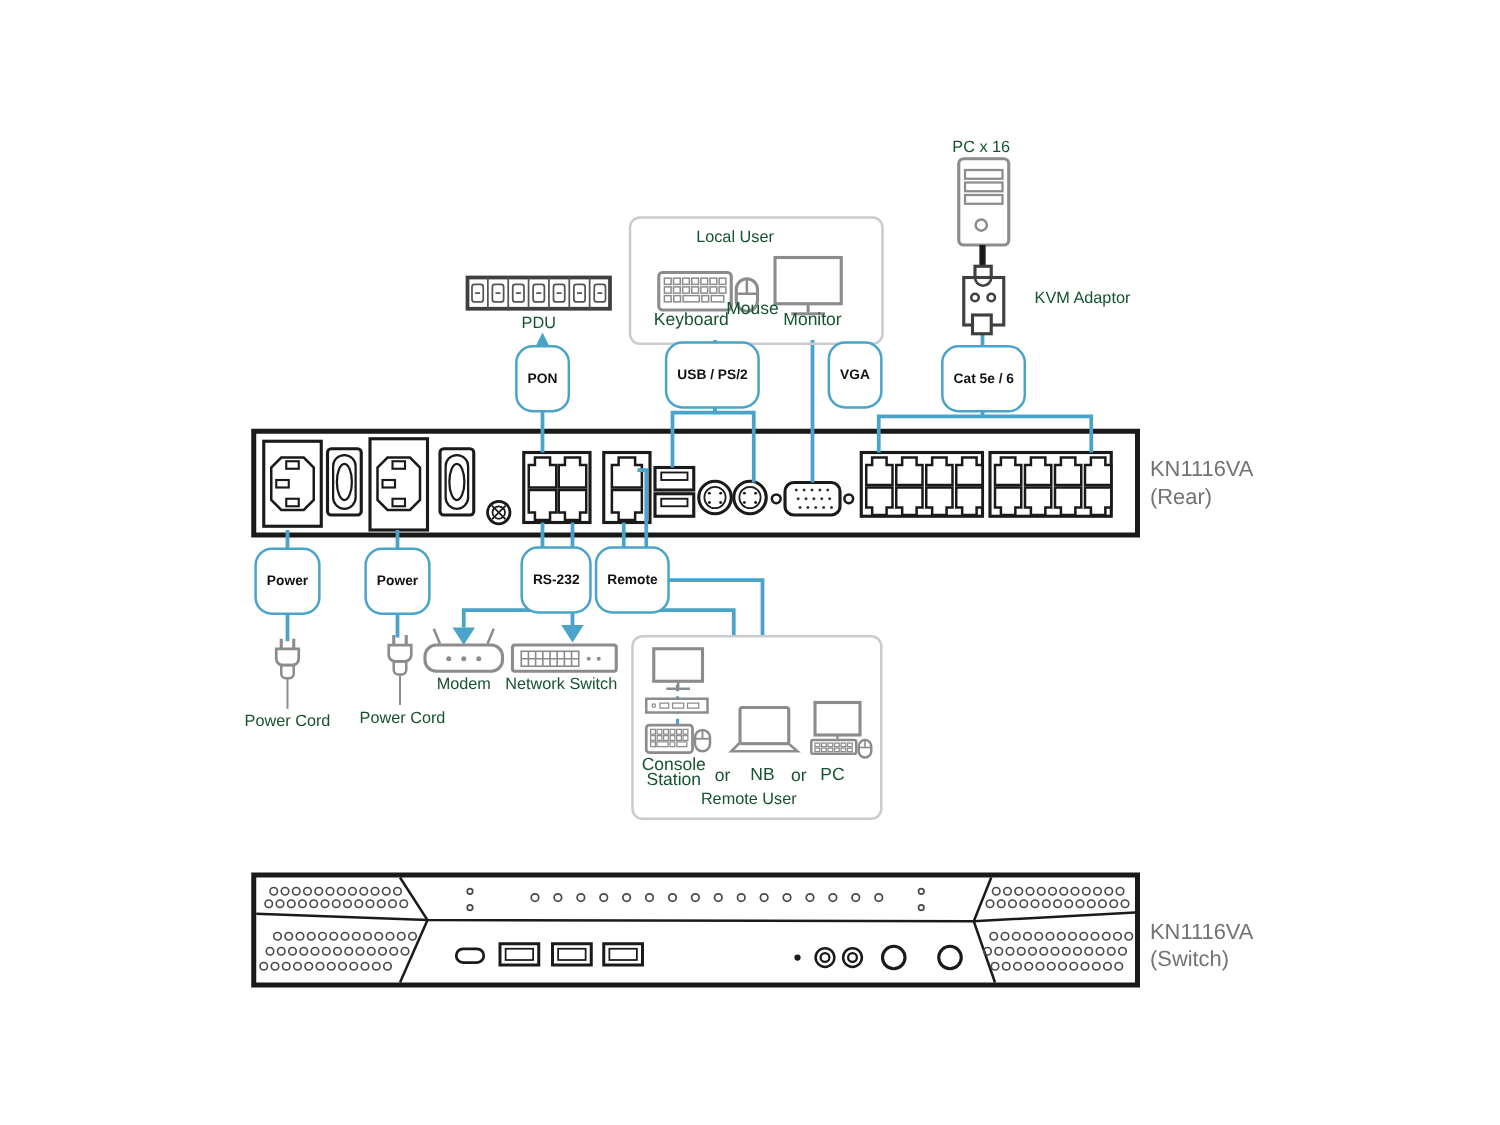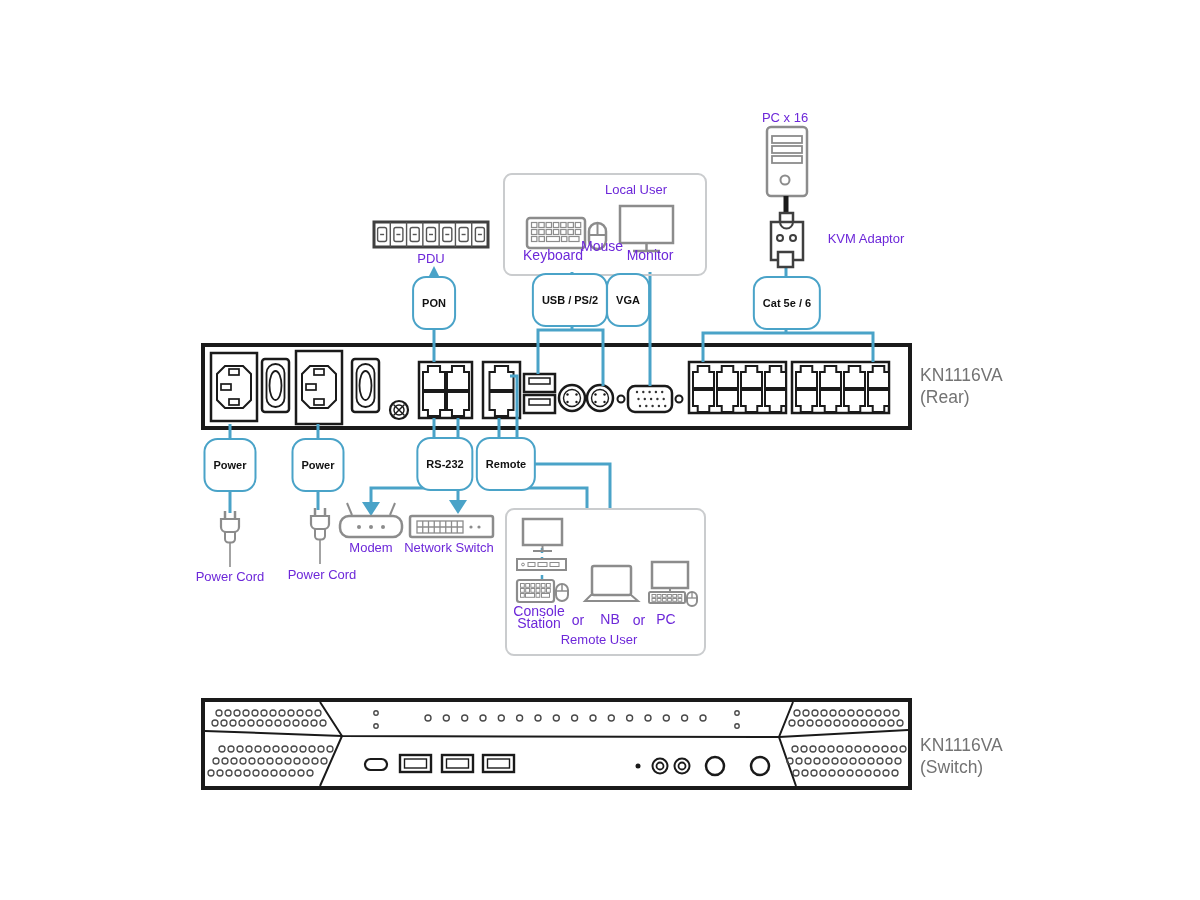--- a/index.html
+++ b/index.html
@@ -1,20 +1,20 @@
 <!DOCTYPE html>
 <html><head>
 <meta charset="utf-8">
 <style>
   html,body{margin:0;padding:0;background:#fff;}
   #stage{position:relative;width:1200px;height:900px;background:#fff;overflow:hidden;
          font-family:"Liberation Sans",sans-serif;}
   #stage svg{position:absolute;left:0;top:0;}
   .lbl{position:absolute;transform:translate(-50%,-50%);white-space:nowrap;
-       color:#6d28d9;font-size:13px;}
+       color:#14532d;font-size:13px;}
   .lbl.small{font-size:14px;}
   .lbl.center2{text-align:center;line-height:12px;}
   .pill{position:absolute;transform:translate(-50%,-50%);white-space:nowrap;
         border:2.5px solid #4aa3c8;border-radius:14px;background:#fff;color:#111;
         font-size:11px;font-weight:bold;padding:19px 8px;line-height:12px;z-index:5;}
   .ubox{position:absolute;border:2px solid #caccce;border-radius:9px;background:transparent;z-index:4;}
   .model{position:absolute;font-size:17.5px;color:#737373;line-height:22px;}
 </style>
 </head>
 <body>
@@ -534,28 +534,28 @@
     </g>
   </g>
 </svg>
 
 <div class="ubox" style="left:503px;top:173px;width:200px;height:99px"></div>
 <div class="ubox" style="left:505px;top:508px;width:197px;height:144px"></div>
 
 <div class="lbl" style="left:785px;top:117px">PC x 16</div>
 <div class="lbl" style="left:866px;top:238px">KVM Adaptor</div>
 <div class="lbl" style="left:431px;top:258px">PDU</div>
-<div class="lbl" style="left:636px;top:189px">Local User</div>
+<div class="lbl" style="left:588px;top:189px">Local User</div>
 <div class="lbl small" style="left:553px;top:255px">Keyboard</div>
 <div class="lbl small" style="left:602px;top:246px">Mouse</div>
 <div class="lbl small" style="left:650px;top:255px">Monitor</div>
 
 <div class="pill" style="left:434px;top:303px">PON</div>
 <div class="pill" style="left:570px;top:300px">USB / PS/2</div>
-<div class="pill" style="left:628px;top:300px">VGA</div>
+<div class="pill" style="left:684px;top:300px">VGA</div>
 <div class="pill" style="left:787px;top:303px">Cat 5e / 6</div>
 <div class="pill" style="left:230px;top:465px">Power</div>
 <div class="pill" style="left:318px;top:465px">Power</div>
 <div class="pill" style="left:445px;top:464px">RS-232</div>
 <div class="pill" style="left:506px;top:464px">Remote</div>
 
 <div class="model" style="left:920px;top:364px">
   <div>KN1116VA</div>
   <div>(Rear)</div>
 </div>

